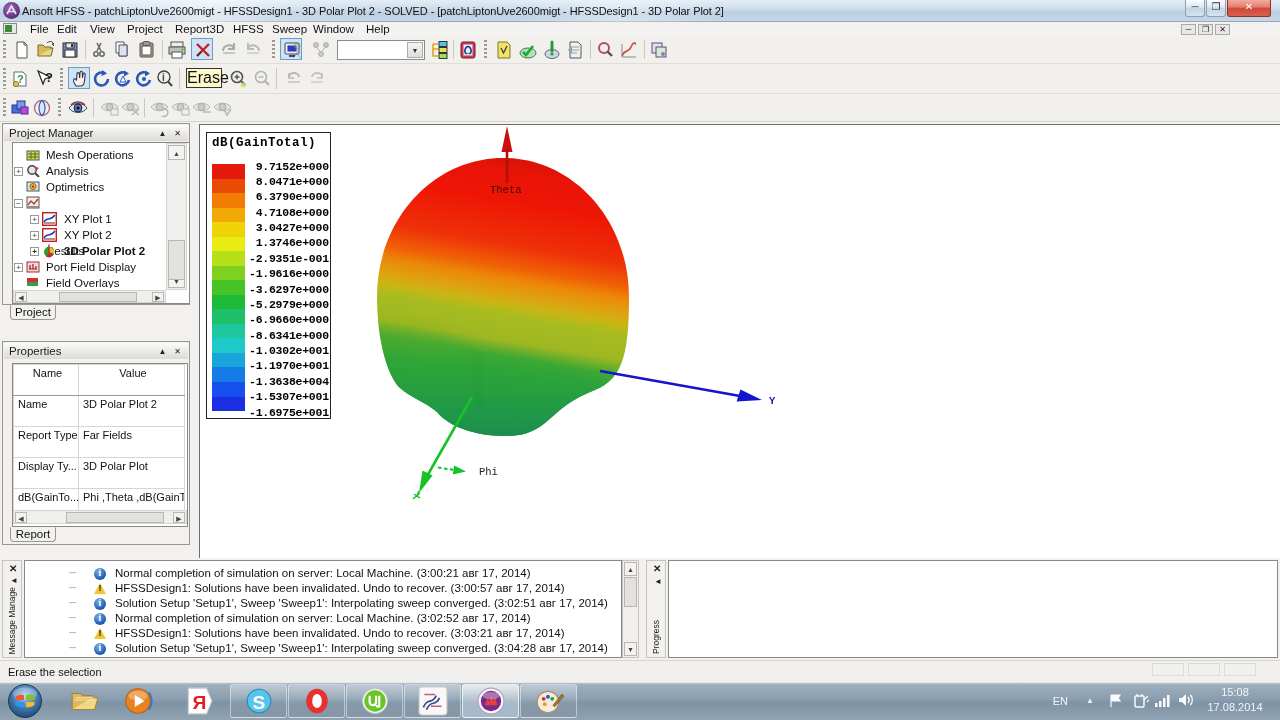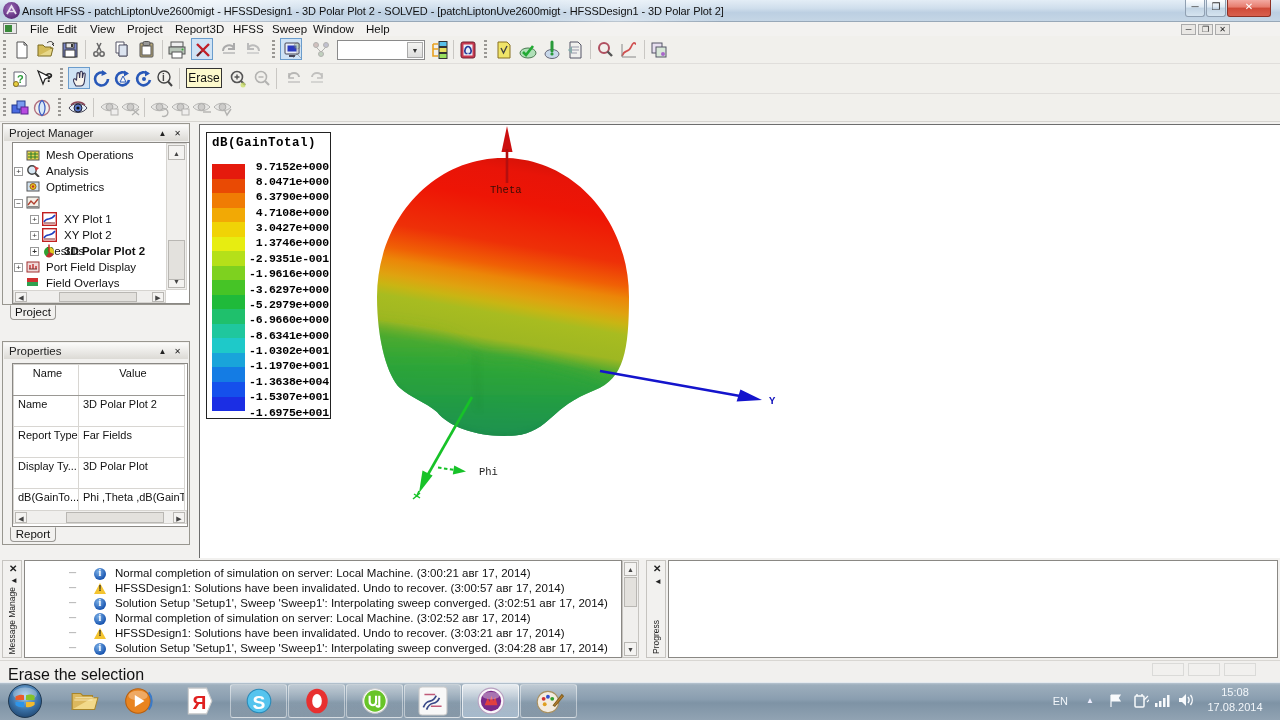--- a/index.html
+++ b/index.html
@@ -82,21 +82,21 @@
 .mrow { position:absolute; left:0; height:15px; font-size:11.5px; color:#111; white-space:nowrap; }
 .mdash { position:absolute; top:0; color:#999; font-size:10px; }
 .mi-info, .mi-warn { position:absolute; top:1px; width:12px; height:12px; }
 .mi-info { border-radius:50%; background:radial-gradient(circle at 38% 32%,#7ab0e8,#1a56b0 70%); }
 .mi-info::after { content:"i"; position:absolute; left:0; right:0; text-align:center; top:-1px; color:#fff; font-size:10px; font-weight:bold; font-style:normal; font-family:"Liberation Serif",serif; }
 .mi-warn { background:linear-gradient(to bottom right,transparent 0%,transparent 0%), #0000; }
 .mi-warn::before { content:""; position:absolute; left:0; top:0; border-left:6px solid transparent; border-right:6px solid transparent; border-bottom:11px solid #f4c430; }
 .mi-warn::after { content:"!"; position:absolute; left:0; right:0; text-align:center; top:0px; color:#222; font-size:9px; font-weight:bold; font-style:normal; }
 
 
-#statusbar { left:0; top:660px; width:1280px; height:38px; background:#f1f0ee; border-top:1px solid #d8d6d2; font-size:16px; color:#111; }
+#statusbar { left:0; top:660px; width:1280px; height:38px; background:#f1f0ee; border-top:1px solid #d8d6d2; font-size:11px; color:#111; }
 
 
 #taskbar { left:0; top:682px; width:1280px; height:38px;
   background:linear-gradient(180deg,#c4cfd9 0%,#9daebc 8%,#8a9eb0 45%,#7e93a5 55%,#91a3b3 100%); }
 .tkbtn { position:absolute; top:2px; width:57px; height:34px; border:1px solid rgba(255,255,255,0.45); border-radius:3px;
   background:linear-gradient(180deg,rgba(255,255,255,0.35),rgba(255,255,255,0.08) 50%,rgba(0,0,0,0.05)); }
 .tkicon { position:absolute; top:4px; width:30px; height:30px; }
 #tray { position:absolute; right:0; top:0; height:38px; font-size:11px; color:#fff; }
 </style>
 </head>
@@ -346,21 +346,21 @@
       </svg>
     </div>
   <div class="tbtn" style="left:154px;top:4px;">
       <svg width="20" height="20">
         <circle cx="9" cy="8" r="6" fill="none" stroke="#444" stroke-width="1.4"></circle>
         <text x="7" y="12" font-size="10" font-weight="bold" fill="#444">i</text>
         <line x1="13" y1="12.5" x2="17" y2="17" stroke="#444" stroke-width="2"></line>
       </svg>
     </div>
   <div class="tsep" style="left:179px;"></div>
-  <div class="abs" style="left:186px;top:4px;width:36px;height:20px;background:#fdf9cc;border:1px solid #333;font-size:12px;color:#111;text-align:center;line-height:18px;">Erase</div>
+  <div class="abs" style="left:186px;top:4px;width:36px;height:20px;background:#fdf9cc;border:1px solid #333;font-size:16px;color:#111;text-align:center;line-height:18px;">Erase</div>
   <div class="tbtn" style="left:227px;top:4px;">
       <svg width="20" height="20">
         <circle cx="9" cy="8" r="5.5" fill="none" stroke="#555" stroke-width="1.6"></circle>
         <path d="M6.5,8 h5 M9,5.5 v5" stroke="#555" stroke-width="1.4"></path>
         <line x1="13" y1="12" x2="17" y2="16" stroke="#555" stroke-width="2.2"></line>
         <circle cx="15" cy="16" r="2.5" fill="#cbdf6a" opacity="0.8"></circle>
       </svg>
     </div>
   <div class="tbtn" style="left:251px;top:4px;">
       <svg width="20" height="20" opacity="0.5">

